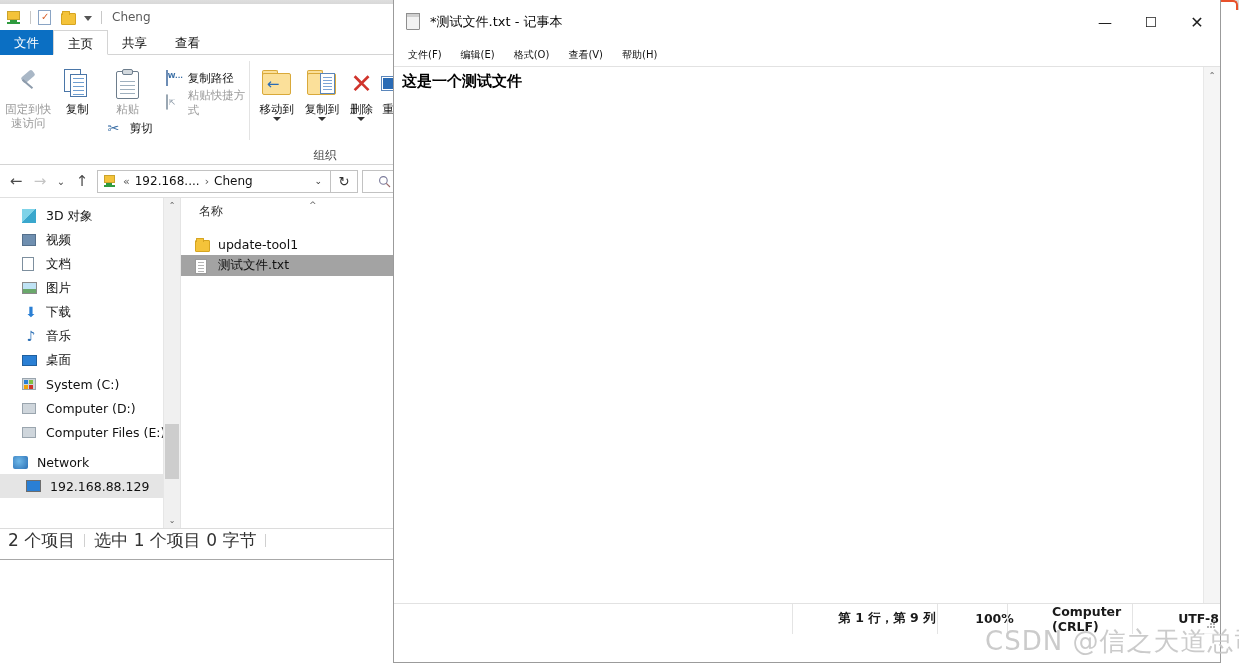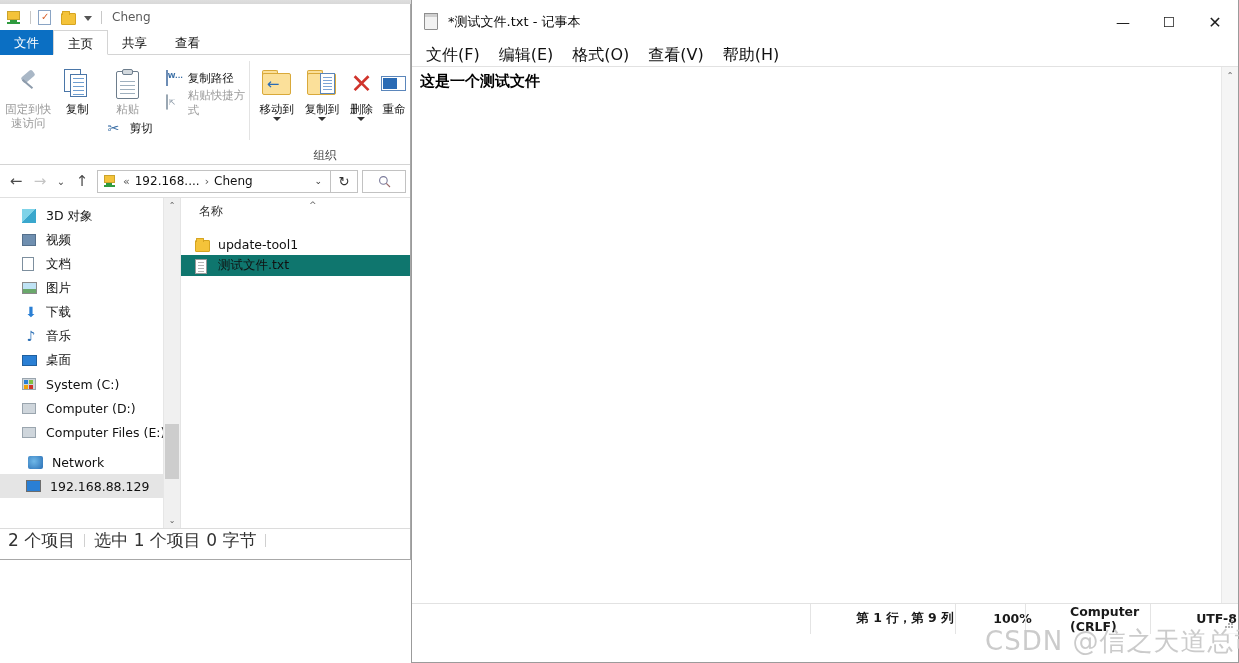--- a/index.html
+++ b/index.html
@@ -125,56 +125,56 @@
 
   
   .content { display:flex; height:331px; border-top:1px solid #e0e0e0;}
   .treepane { width:180px; position:relative; overflow:hidden; background:#fff;}
   .tree-scroll { position:absolute; right:0; top:0; width:17px; height:331px; background:#f0f0f0;
       border-left:1px solid #e6e6e6;}
   .tsc-arrow { height:16px; text-align:center; font-size:8px; color:#5a5a5a; line-height:16px;}
   .tsc-thumb { position:absolute; left:1px; right:1px; top:226px; height:55px; background:#cdcdcd;}
   .treelist { padding-top:6px; }
   .titem { height:24px; display:flex; align-items:center; padding-left:22px; font-size:12.5px; color:#111; }
-  .titem.l0 { padding-left:28px; }
+  .titem.l0 { padding-left:13px; }
   .titem.sel { background:#e5e5e5; }
   .tico { width:18px; height:16px; margin-right:6px; flex:none; position:relative;}
 
   .listpane { flex:1; position:relative; background:#fff; border-left:1px solid #e4e4e4;}
   .colhead { height:26px; display:flex; align-items:center; font-size:12px; color:#333;
       padding-left:18px; position:relative; }
   .colhead .sortarrow { position:absolute; left:128px; top:2px; font-size:9px; color:#666;}
   .frow { height:21px; display:flex; align-items:center; padding-left:14px; font-size:12.5px; color:#111;}
-  .frow.sel { background:#0f766e;text-align:right; }
+  .frow.sel { background:#a3a3a3;text-align:right; }
   .fico { width:18px; height:16px; margin-right:5px; flex:none; position:relative;}
   .txtico { width:12px; height:15px; background:#fff; border:1px solid #9a9a9a; position:relative;}
   .txtico i{position:absolute;left:2px;top:2px;right:2px;height:1px;background:#b5b5b5;
      box-shadow:0 3px 0 #b5b5b5,0 6px 0 #b5b5b5,0 9px 0 #b5b5b5;}
 
   
   .ex-status { height:24px; border-top:1px solid #dcdcdc; display:flex; align-items:center;
       font-size:17px; color:#333; padding-left:8px; background:#fff; }
   .ex-status .sep { width:1px; height:13px; background:#d0d0d0; margin:0 9px; }
 
   
-  #notepad { position:absolute; left:411px; top:0; width:828px; height:663px;
+  #notepad { position:absolute; left:393px; top:0; width:828px; height:663px;
      background:#fff; border:1px solid #9b9b9b; border-top:none; }
   .np-title { height:44px; display:flex; align-items:center; position:relative; background:#fff;}
   .np-ico { width:16px; height:18px; margin:0 8px 0 12px; position:relative; }
   .np-ico .pg { position:absolute; left:0; top:1px; width:14px; height:16px; background:#f2f2f2;
       border:1.2px solid #8e8e8e; border-radius:1px;}
   .np-ico .top{ position:absolute; left:0; top:0; width:14px; height:4px; background:#cfcfcf;
       border:1.2px solid #8e8e8e; border-bottom:none;}
   .np-titletext { font-size:13px; color:#0a0a0a; }
   .np-ctrls { position:absolute; right:0; top:0; height:44px; display:flex; }
   .np-btn { width:46px; height:44px; display:flex; align-items:center; justify-content:center;
       font-size:14px; color:#202020; }
   .np-btn.close { font-size:16px; }
   .np-menu { height:22px; display:flex; align-items:center; padding-left:14px;
-      font-size:16px; color:#111; }
+      font-size:10px; color:#111; }
   .np-menu span { margin-right:19px; }
   .np-body { position:relative; height:567px; border-top:1px solid #e2e2e2; background:#fff;font-weight:bold;}
   .np-text { padding:4px 0 0 8px; font-size:15px; color:#000; line-height:20px; }
   .np-vscroll { position:absolute; right:0; top:0; width:17px; height:567px; background:#f5f5f5;
       border-left:1px solid #e8e8e8; }
   .np-vscroll .ar { height:17px; text-align:center; line-height:17px; font-size:8px; color:#7a7a7a;}
   .np-vscroll .ar.bot { position:absolute; bottom:0; left:0; right:0; }
   .np-status { position:absolute; left:0; right:0; bottom:0; height:30px; border-top:1px solid #e2e2e2;
       display:flex; align-items:center; font-size:12.5px; color:#1a1a1a; background:#fff;}
   .np-status .cell { display:flex; align-items:center; justify-content:center; height:30px;

